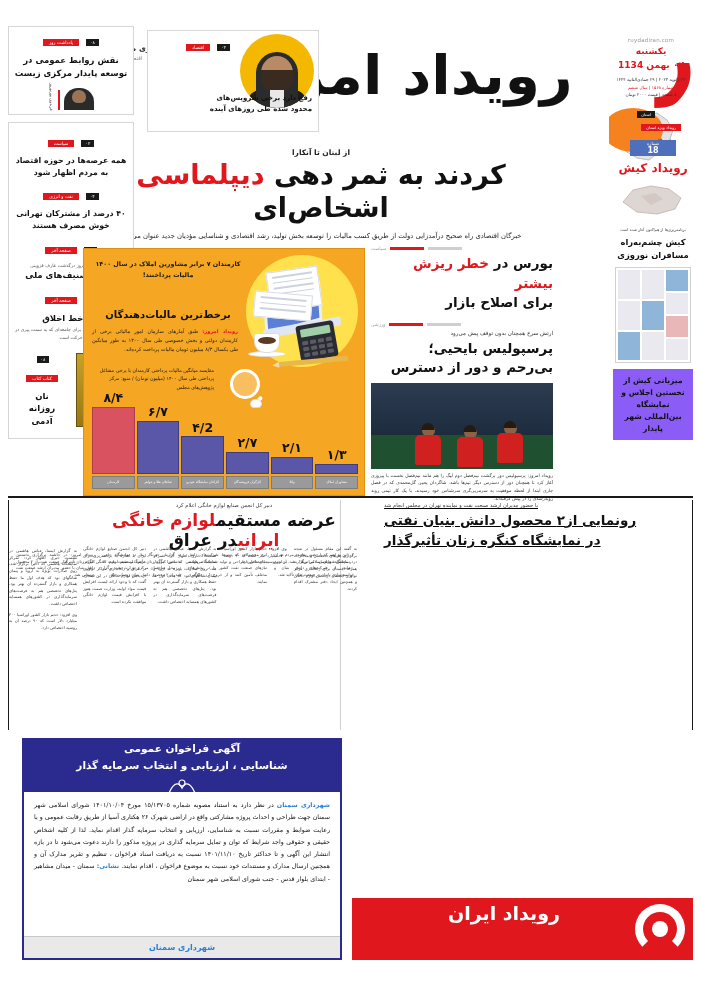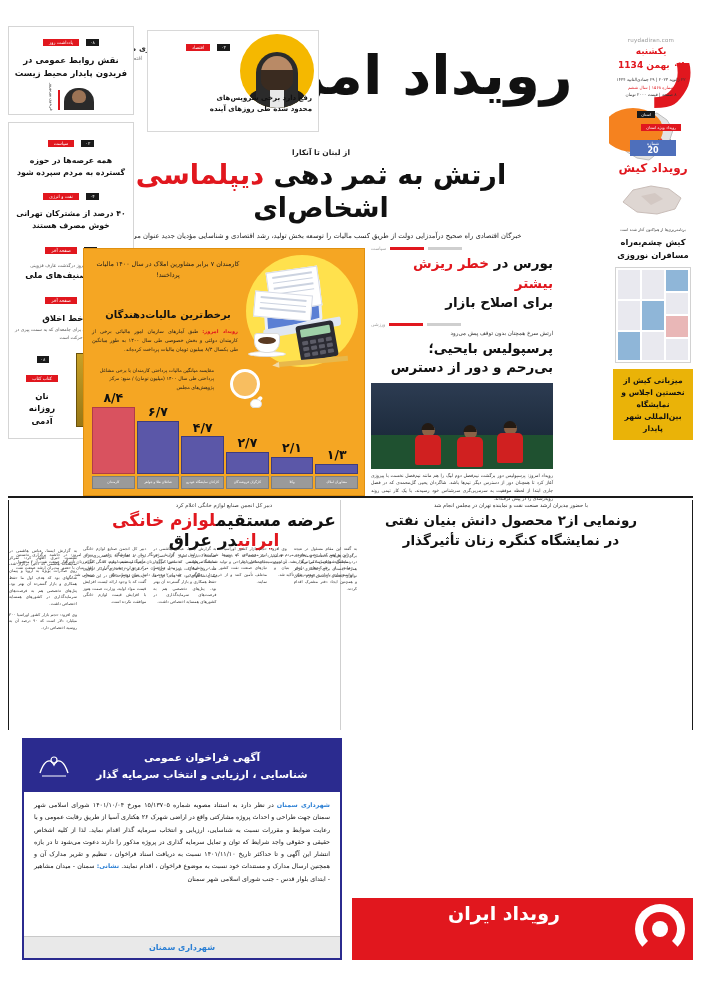--- a/index.html
+++ b/index.html
@@ -230,21 +230,21 @@
     position:absolute; right:16px; top:110px; width:72px; height:5px;
     background:#e8b84b; transform: rotate(-5deg);
   }
   .pencil::after{
     content:""; position:absolute; left:-7px; top:0; border:3px solid transparent;
     border-right-color:#f2d9a8; border-right-width:7px;
   }
 
   .info-kicker{
     position:absolute; right:118px; top:10px; width:156px; text-align:center;
-    font-size:6.4px; line-height:1.65; color:#1a1a1a; font-weight:normal;
+    font-size:6.4px; line-height:1.65; color:#1a1a1a; font-weight:bold;
   }
   .info-title{
     position:absolute; right:118px; top:38px; width:156px; text-align:center;
     font-size:20px; font-weight:bold; color:#111; letter-spacing:-.5px;
   }
   .info-sub{
     position:absolute; right:118px; top:60px; width:156px; text-align:center;
     font-size:10px; font-weight:bold; color:#111;
   }
   .info-body{
@@ -311,55 +311,55 @@
   .rsb-thumb{
     width:76px; height:96px; margin:6px auto 0; background:#fff;
     border:1px solid #d2d2d2; position:relative; overflow:hidden;
   }
   .thumb-grid{ position:absolute; inset:2px; display:flex; gap:2px; }
   .thumb-col{ flex:1; display:flex; flex-direction:column; gap:2px; }
   .thumb-box{ background:#e9e9ef; flex:1; }
   .thumb-box.img{ background:#8fb6d8; }
   .thumb-box.red{ background:#e9b7b7; }
   .rsb-yellow{
-    margin-top:6px; background:#eab308; padding:6px 4px;
+    margin-top:6px; background:#8b5cf6; padding:6px 4px;
     font-size:7.6px; font-weight:bold; color:#111; line-height:1.55;
   }
 
   
   .hr-thick{ position:absolute; left:8px; right:8px; height:2px; background:#1a1a1a; }
   .vline{ position:absolute; width:1px; background:#cfcfcf; }
 
   
   .br-story{ position:absolute; right:336px; top:502px; width:282px; text-align:center; }
   .br-kick{ font-size:5.3px; color:#333; }
   .br-title{ font-size:17px; font-weight:bold; color:#111; margin-top:2px; letter-spacing:-.4px;}
   .br-title .r{ color:#e1171e; }
 
   
-  .bl-story{ position:absolute; right:40px; top:502px; width:300px; text-align:center; }
+  .bl-story{ position:absolute; right:17px; top:502px; width:300px; text-align:left;text-decoration:underline; }
   .bl-kick{ font-size:5.3px; color:#333; }
   .bl-title{ font-size:13.5px; font-weight:bold; color:#111; margin-top:2px; line-height:1.5;}
 
   
   .txtcols{ position:absolute; display:flex; flex-direction:row-reverse; gap:7px; }
   .txtcol{ font-size:4.1px; line-height:1.62; color:#333; text-align:justify; }
   .txtcol p{ margin-bottom:4px; }
 
   
   .farright{ position:absolute; right:622px; top:552px; width:72px; }
 
   
   .ad{
     position:absolute; left:22px; top:738px; width:320px; height:222px;
     border:2px solid #2b2b8f; background:#fff;
   }
   .ad-head{
     background:#2b2b8f; color:#fff; height:52px; display:flex; align-items:center;
-    justify-content:space-between; padding:0 10px;
+    justify-content:space-between; padding:0 10px;flex-direction:column;
   }
   .ad-head-txt{ flex:1; text-align:center; line-height:1.6; }
   .ad-h1{ font-size:10.5px; font-weight:bold; }
   .ad-h2{ font-size:10.5px; font-weight:bold; }
   .ad-seal{
     width:40px; height:34px; display:flex; align-items:center; justify-content:center;
     color:#fff; font-size:5px; text-align:center; line-height:1.2;
   }
   .ad-body{ padding:7px 10px; font-size:6.3px; line-height:1.95; color:#111; text-align:justify;}
   .ad-body .hl{ color:#2b7fd4; font-weight:bold; }
@@ -451,51 +451,51 @@
         <span class="tagnum">۰۳</span>
         <span class="tag">اقتصاد</span>
       </div>
       <div class="mc-text">رفع دارد برخی سرویس‌های محدود شده طی روزهای آینده</div>
     </div>
   </div>
 
   <div class="lead">
     <div class="kicker">از لبنان تا آنکارا</div>
     <h1>
-      <span>ارتش به ثمر دهی</span>
+      <span>کردند به ثمر دهی</span>
       <span class="r">دیپلماسی</span>
       <span>اشخاص‌ای</span>
     </h1>
     <div class="deck">خبرگان اقتصادی راه صحیح درآمدزایی دولت از طریق کسب مالیات را توسعه بخش تولید، رشد اقتصادی و شناسایی مؤدیان جدید عنوان می‌کنند</div>
   </div>
 
   <div class="lsb">
 
     <div class="lsb-card">
       <div class="lsb-taghead">
         <span class="tagnum">۰۸</span>
         <span class="tag">یادداشت روز</span>
       </div>
-      <div class="lsb-title">نقش روابط عمومی در فریدون پایدار محیط زیست</div>
+      <div class="lsb-title">نقش روابط عمومی در توسعه پایدار مرکزی زیست</div>
       <div class="lsb-author">
         <div class="lsb-avatar"></div>
         <div class="lsb-avline"></div>
         <div class="lsb-avname">فریدون پورنوروز</div>
       </div>
     </div>
 
     <div class="lsb-block">
 
 
       <div class="lsb-item">
         <div class="lsb-taghead">
           <span class="tagnum">۰۲</span>
           <span class="tag">سیاست</span>
         </div>
-        <div class="lsb-title sm">همه عرصه‌ها در حوزه گسترده به مردم سپرده شود</div>
+        <div class="lsb-title sm">همه عرصه‌ها در حوزه اقتصاد به مردم اظهار شود</div>
       </div>
 
       <div class="lsb-item">
         <div class="lsb-taghead">
           <span class="tagnum">۰۴</span>
           <span class="tag">نفت و انرژی</span>
         </div>
         <div class="lsb-title sm">۴۰ درصد از مشترکان تهرانی خوش مصرف هستند</div>
       </div>
 
@@ -638,21 +638,21 @@
       <div class="bars">
         <div class="barcol">
           <div class="barval">۸/۴</div>
           <div class="bar first" style="height:78%"></div>
         </div>
         <div class="barcol">
           <div class="barval">۶/۷</div>
           <div class="bar" style="height:62%"></div>
         </div>
         <div class="barcol">
-          <div class="barval">۴/۷</div>
+          <div class="barval">۴/2</div>
           <div class="bar" style="height:44%"></div>
         </div>
         <div class="barcol">
           <div class="barval">۲/۷</div>
           <div class="bar" style="height:26%"></div>
         </div>
         <div class="barcol">
           <div class="barval">۲/۱</div>
           <div class="bar" style="height:20%"></div>
         </div>
@@ -668,21 +668,21 @@
         <div class="cat">کارگران فروشندگان</div>
         <div class="cat">وکلا</div>
         <div class="cat">مشاوران املاک</div>
       </div>
     </div>
   </div>
 
   <div class="rsb">
     <div class="rsb-num">
       <span>شماره</span>
-      <b>20</b>
+      <b>18</b>
     </div>
     <div class="rsb-brand">رویداد کیش</div>
     <svg class="rsb-map" viewBox="0 0 72 42">
       <path d="M6,24 L16,12 L34,8 L52,11 L64,20 L58,31 L40,36 L20,34 Z" fill="#ded6d2" stroke="#c9bdb8" stroke-width="1"></path>
       <path d="M24,18 L38,15 L46,21 L34,27 Z" fill="#d3c8c3"></path>
     </svg>
     <div class="rsb-cap">برنامه‌ریزی‌ها از هم‌اکنون آغاز شده است</div>
     <div class="rsb-head">کیش چشم‌به‌راه مسافران نوروزی</div>
 
     <div class="rsb-thumb">

